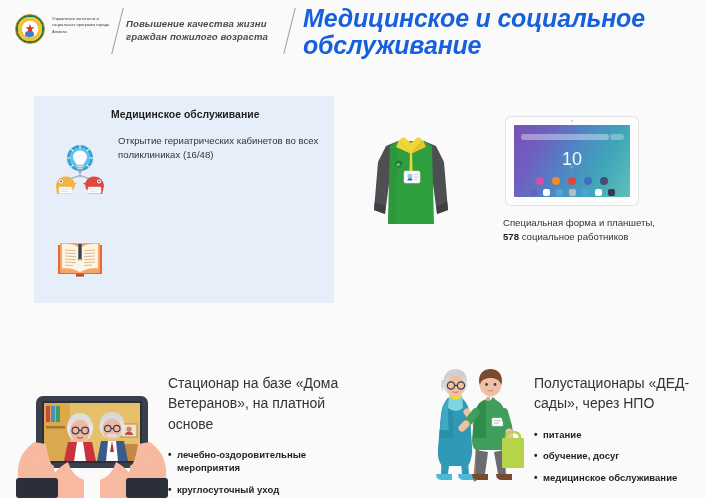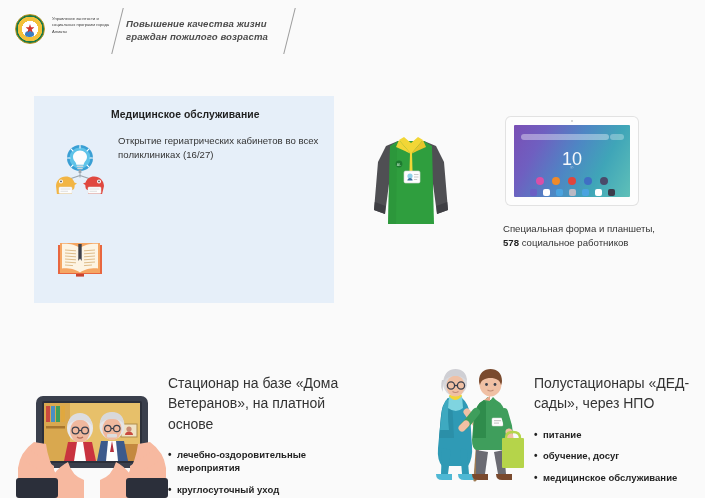--- a/index.html
+++ b/index.html
@@ -91,21 +91,21 @@
   .t-sub { position: absolute; left: 0; top: 40px; width: 100%;
     text-align: center; color: rgba(255,255,255,.65); font-size: 4px; letter-spacing: .4px; }
   .t-row { position: absolute; left: 0; width: 100%; display: flex;
     justify-content: center; gap: 8px; }
   .t-row.r1 { top: 52px; }
   .t-row.r2 { top: 64px; gap: 6px; }
   .t-app { width: 8px; height: 8px; border-radius: 50%; }
   .t-app.sq { border-radius: 2px; width: 7px; height: 7px; }
 
   .caption-tablet {
-    position: absolute; left: 503px; top: 222px; width: 200px;
+    position: absolute; left: 503px; top: 216px; width: 200px;
     font-size: 9.6px; line-height: 1.45; color: #333333;
   }
   .caption-tablet b { font-weight: bold; color: #1f1f1f; }
 
   
   .video-unit { position: absolute; left: 8px; top: 382px; width: 168px; height: 116px; }
 
   .block-left-text { position: absolute; left: 168px; top: 373px; width: 190px; }
   .block-right-text { position: absolute; left: 534px; top: 373px; width: 175px; }
   .blk-head { font-size: 14px; line-height: 1.45; color: #333333; margin-bottom: 15px; }
@@ -135,28 +135,29 @@
     </div>
 
     <div class="logo-text">Управление занятости и социальных программ города Алматы</div>
 
     <div class="divider-1"></div>
 
     <div class="header-sub">Повышение качества жизни граждан пожилого возраста</div>
 
     <div class="divider-2"></div>
 
+    <div class="header-title">Медицинское и социальное обслуживание</div>
   </div>
 
   <div class="card">
 
     <div class="card-title">Медицинское обслуживание</div>
 
     <div class="card-body">
-      <div class="card-para">Открытие гериатрических кабинетов во всех поликлиниках (16/27)</div>
+      <div class="card-para">Открытие гериатрических кабинетов во всех поликлиниках (16/48)</div>
     </div>
   </div>
 
   <svg class="icon-idea" viewBox="0 0 56 56">
     <circle cx="28" cy="16" r="13" fill="#3a9fd4"></circle>
     <circle cx="28" cy="16" r="10.5" fill="#5fc3e8"></circle>
     <g stroke="#ffffff" stroke-width="1.1" stroke-linecap="round">
       <line x1="28" y1="3.5" x2="28" y2="6"></line>
         <line x1="36.8" y1="7.2" x2="35.1" y2="8.9"></line>
       <line x1="40.5" y1="16" x2="38" y2="16"></line>

